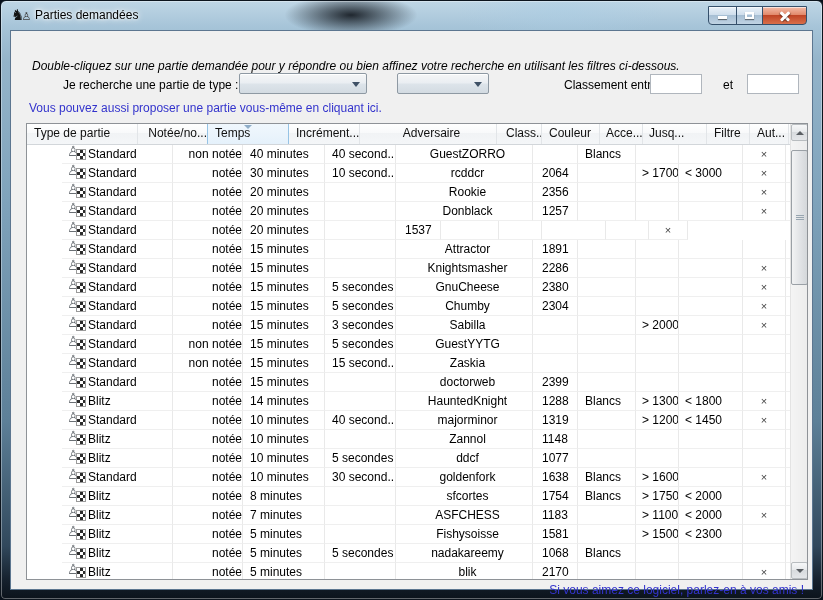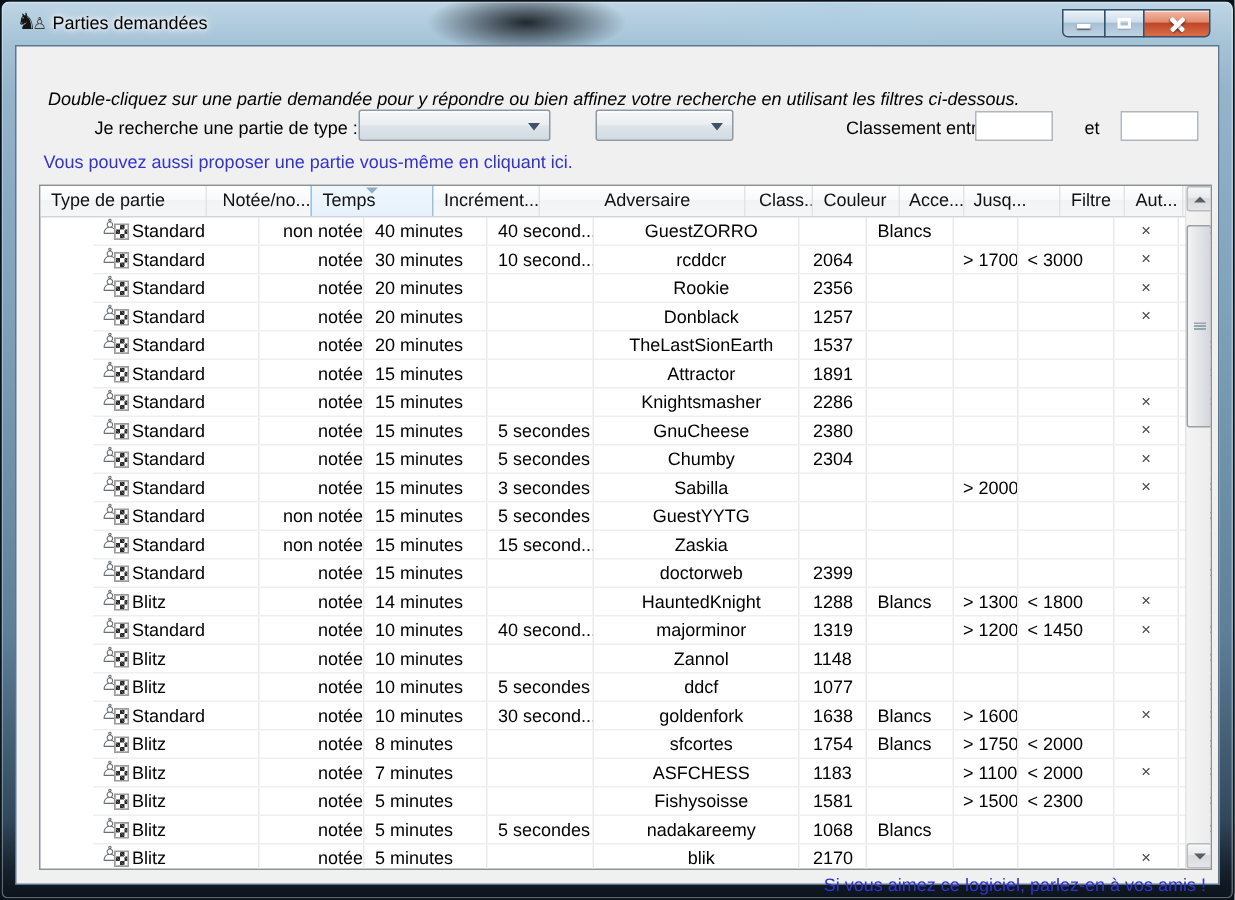--- a/index.html
+++ b/index.html
@@ -268,21 +268,20 @@
     <div class="td col-aut center"></div>
   </div>
 
   <div class="tr">
     <div class="td col-type">
       <span class="piece-icon"><span class="pawn"></span><span class="checker"></span></span><span>Standard</span>
     </div>
     <div class="td col-rated">notée</div>
     <div class="td col-time">20 minutes</div>
     <div class="td col-incr"></div>
-    <div class="td col-adv">TheLastSionEarth</div>
     <div class="td col-class">1537</div>
     <div class="td col-couleur"></div>
     <div class="td col-acce"></div>
     <div class="td col-jusq"></div>
     <div class="td col-filtre center"></div>
     <div class="td col-aut center">×</div>
   </div>
 
   <div class="tr">
     <div class="td col-type">

